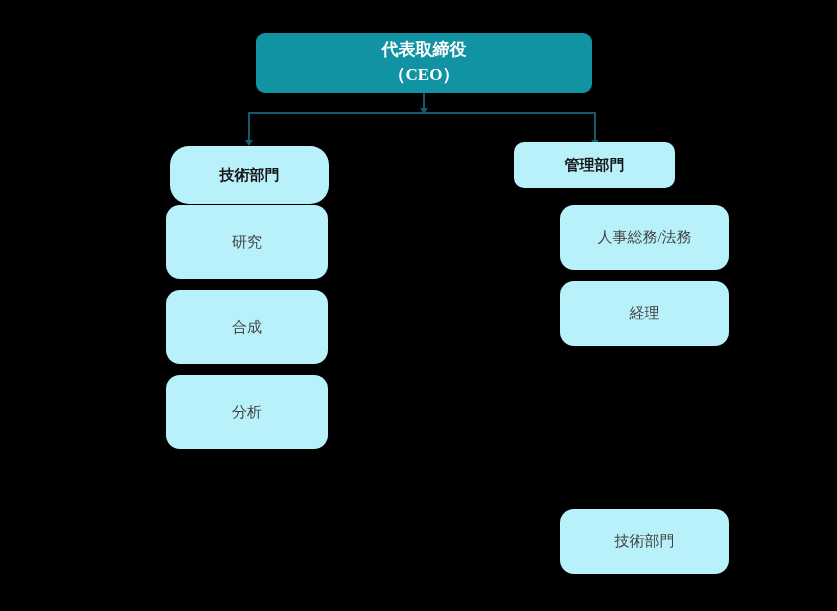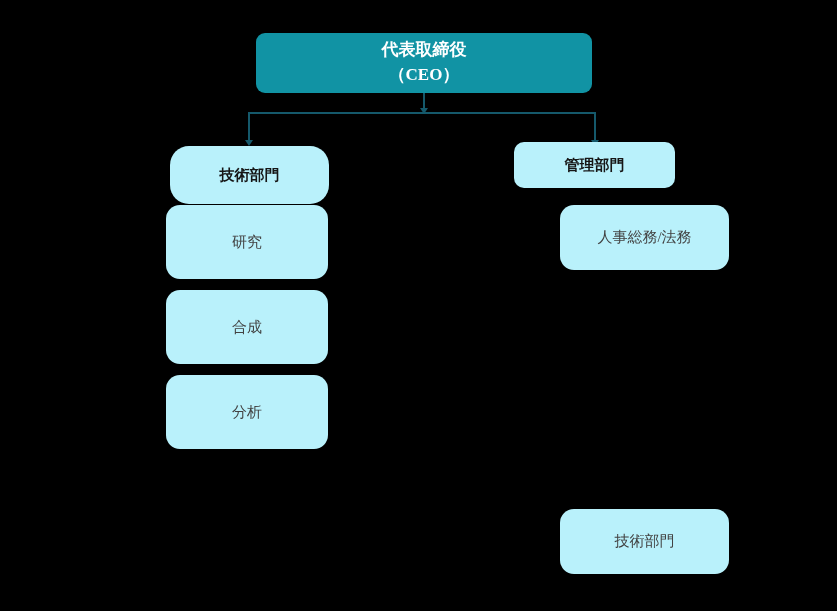--- a/index.html
+++ b/index.html
@@ -66,15 +66,16 @@
   <div class="arrow a-left"></div>
   <div class="arrow a-right"></div>
 
   <div class="node hdr hdr-left">技術部門</div>
   <div class="node child cl i0">研究</div>
   <div class="node child cl i1">合成</div>
   <div class="node child cl i2">分析</div>
 
   <div class="node hdr hdr-right">管理部門</div>
   <div class="node child cr i0">人事総務/法務</div>
+  <div class="node child cr i1">経理</div>
   <div class="node child cr i4">技術部門</div>
 
 </div>
 
 </body></html>

